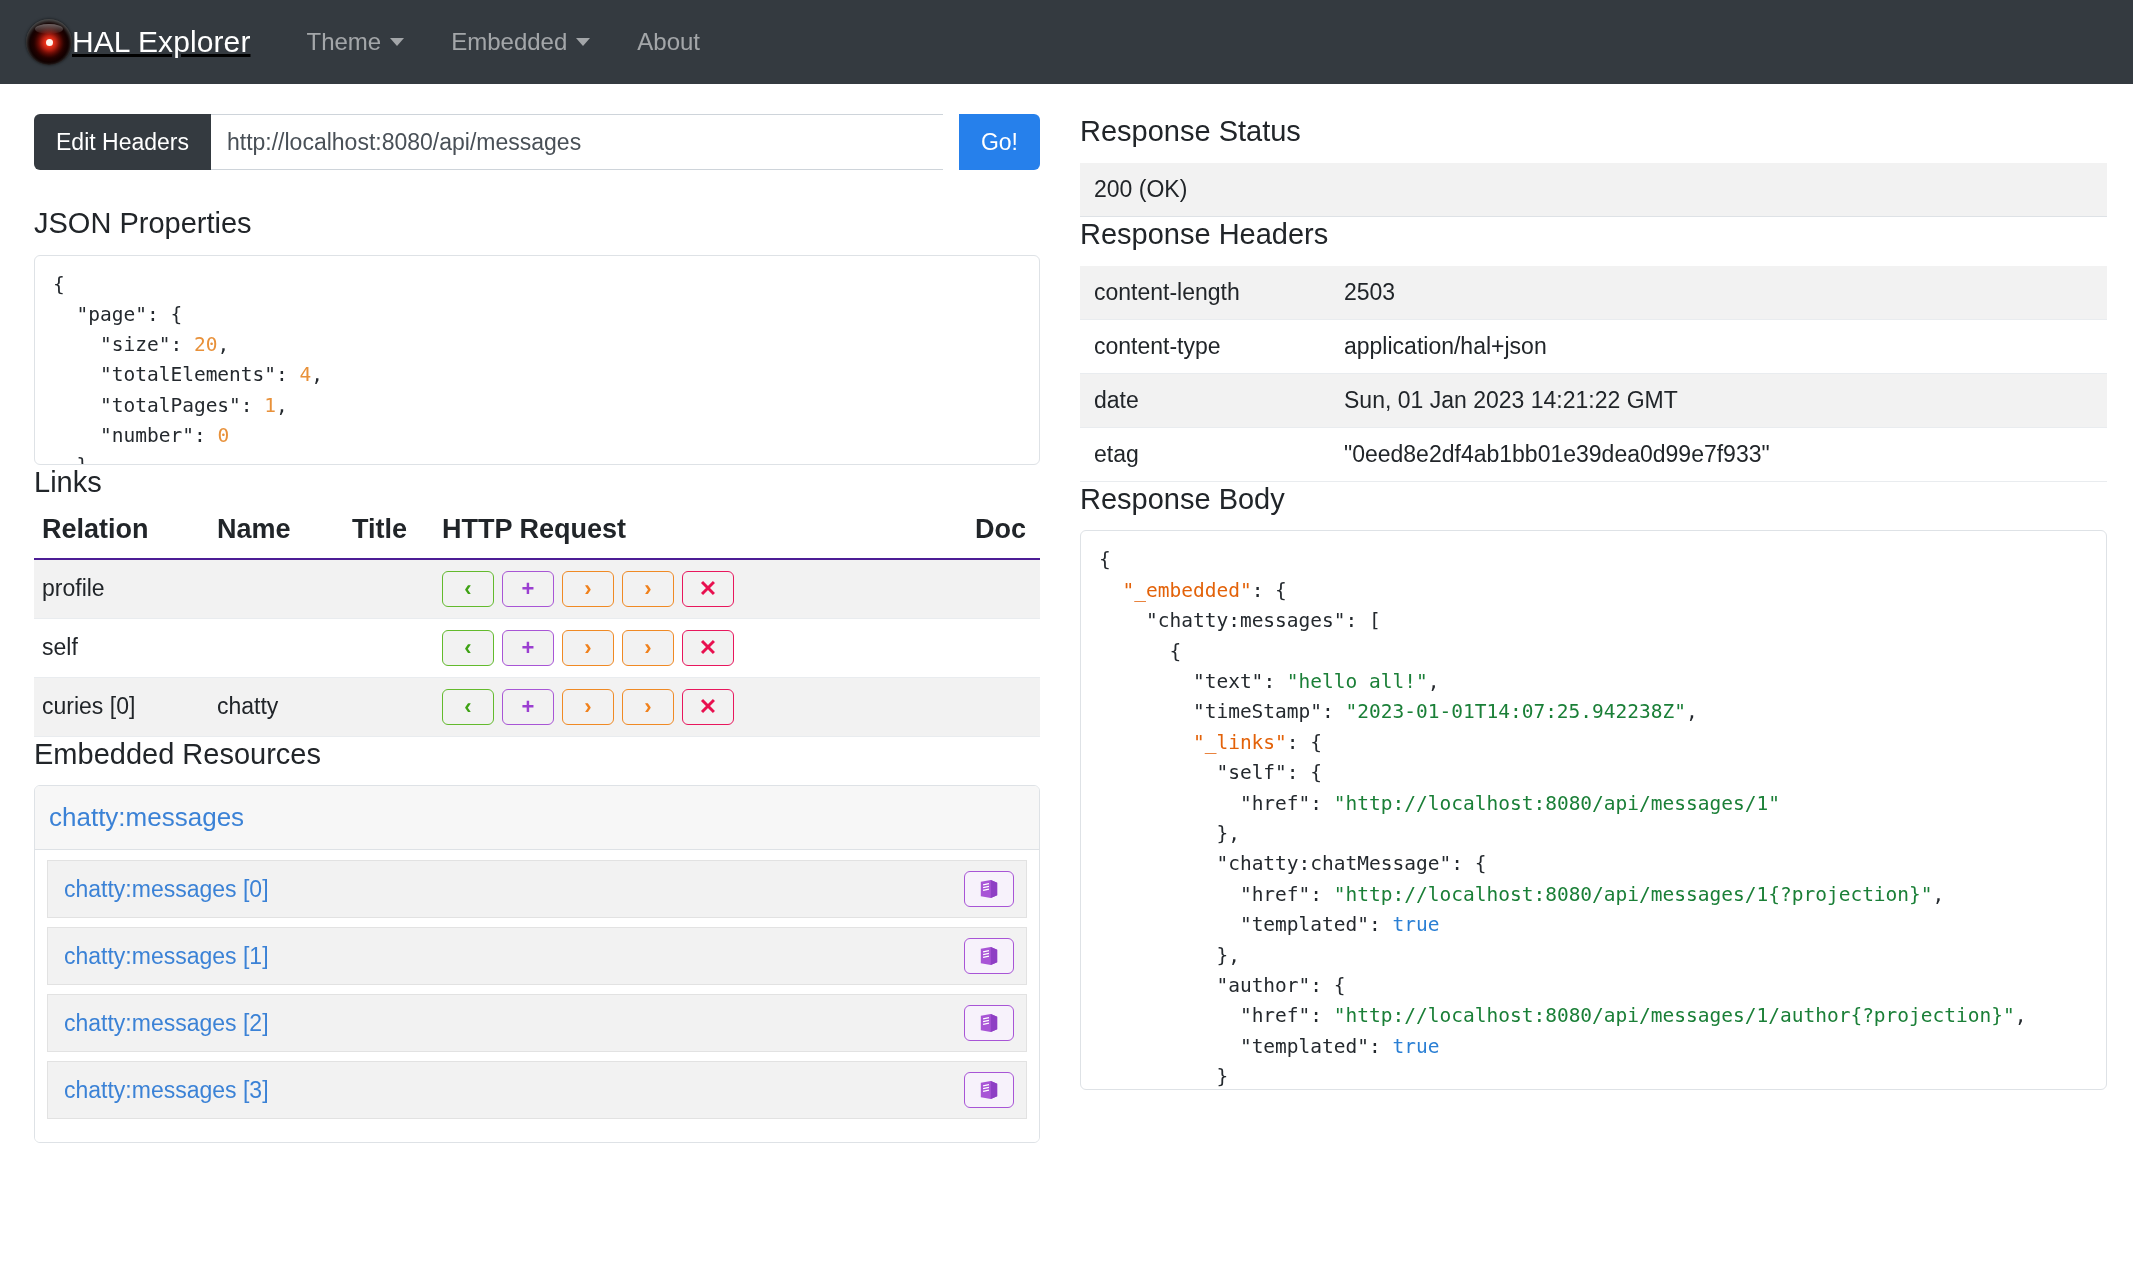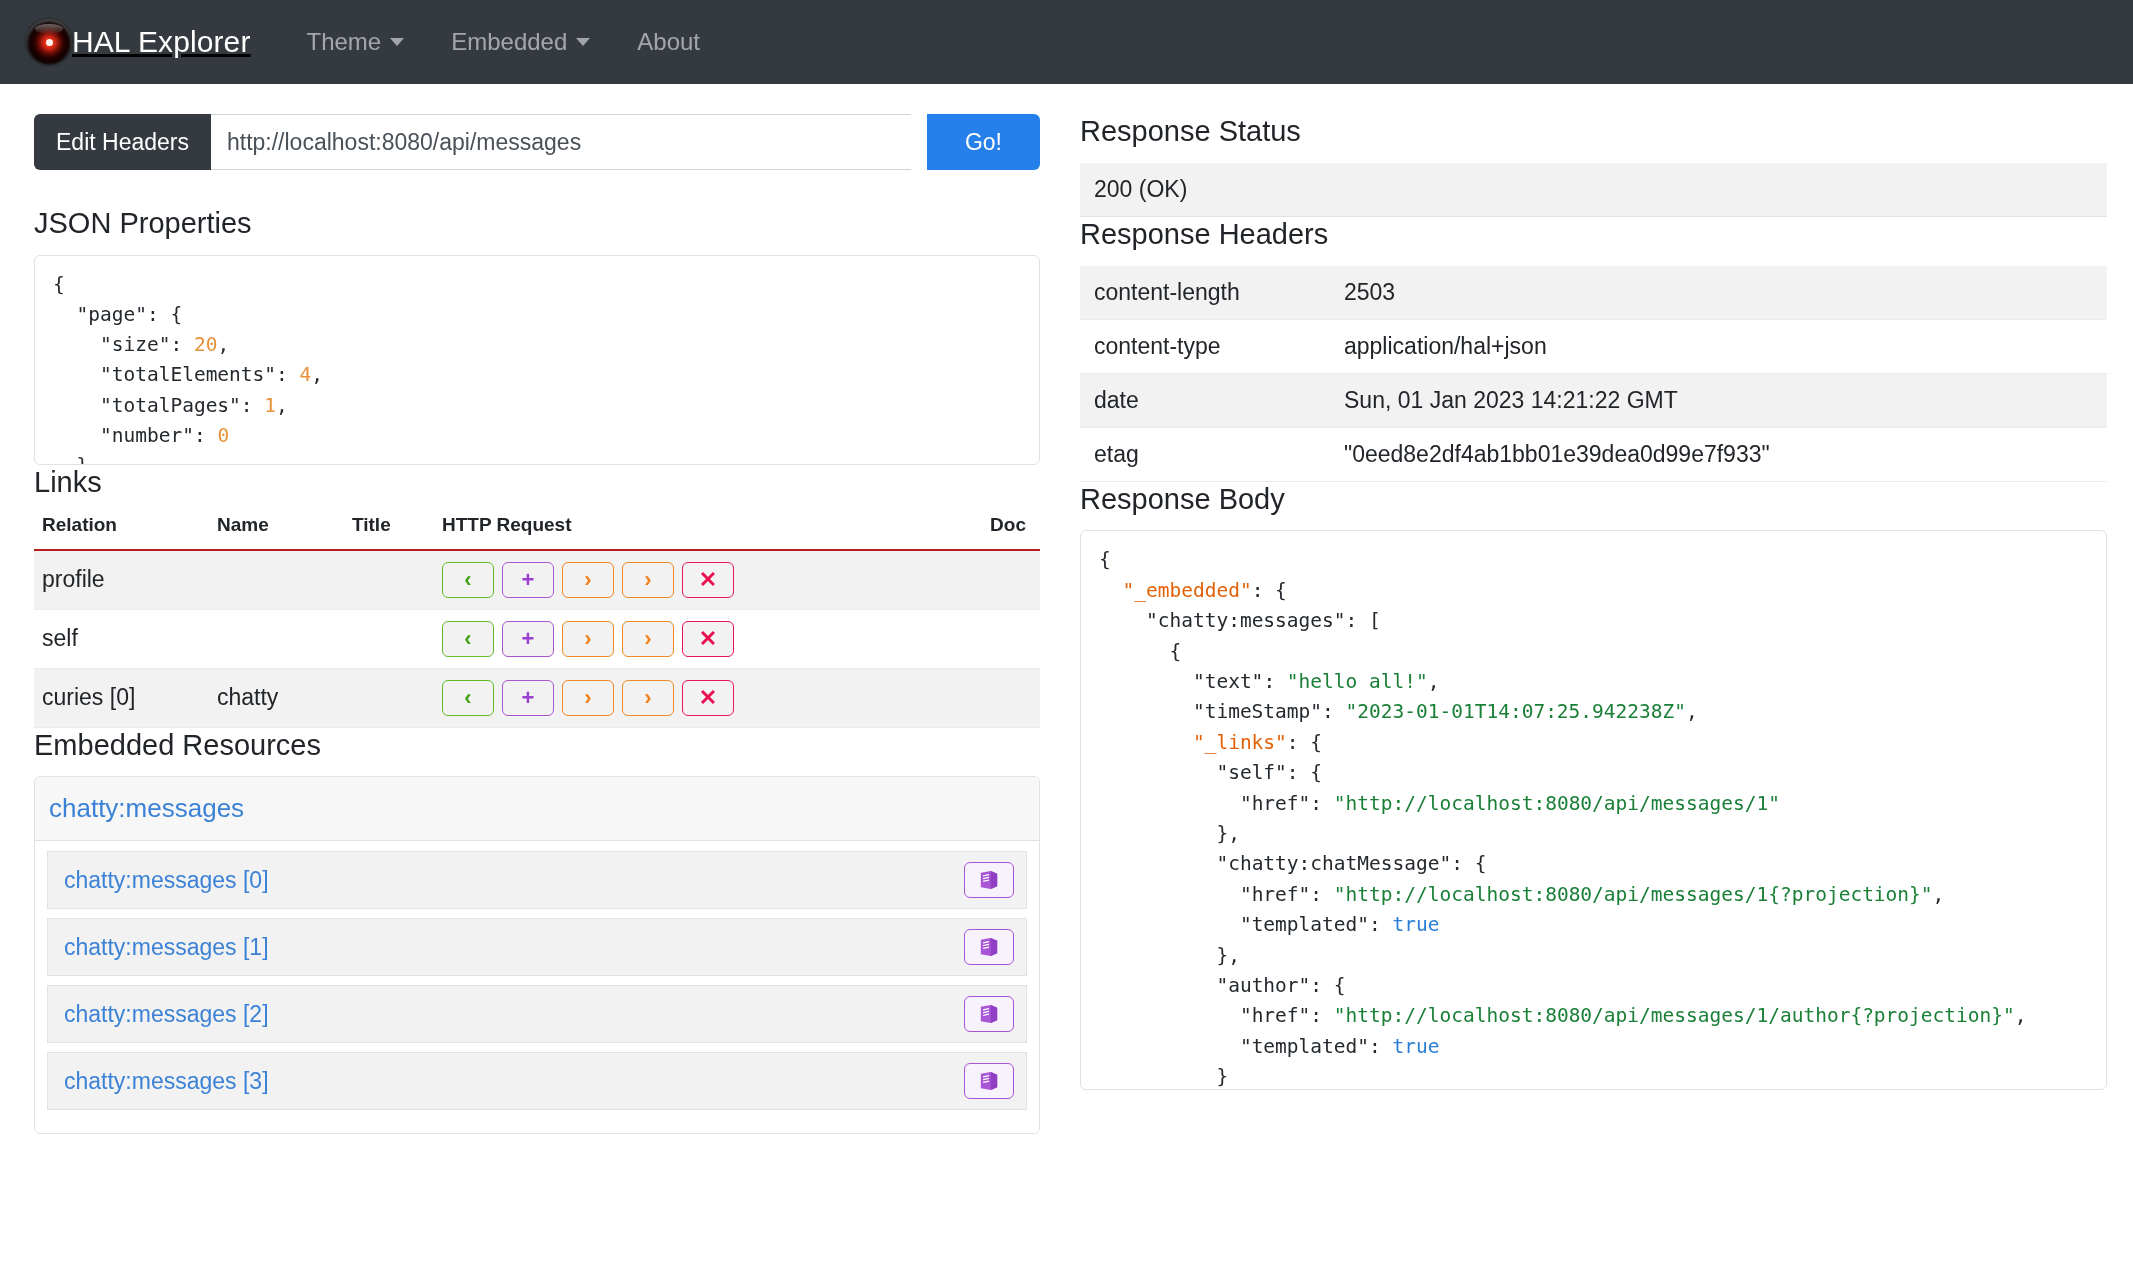--- a/index.html
+++ b/index.html
@@ -128,21 +128,21 @@
     font-family: "Liberation Sans", sans-serif;
     outline: none;
     min-width: 0;
   }
   .go-btn {
     background: #2680eb;
     color: #ffffff;
     font-size: 23px;
     display: flex;
     align-items: center;
-    padding: 0 38px;
+    padding: 0 22px;
     border-radius: 0 6px 6px 0;
     cursor: pointer;
     border: none;
     font-family: "Liberation Sans", sans-serif;
     margin-left: 16px;
   }
 
   
   .code-panel {
     border: 1px solid #dee2e6;
@@ -170,22 +170,22 @@
   table.links {
     width: 100%;
     border-collapse: collapse;
     font-size: 23px;
   }
   table.links thead th {
     text-align: left;
     font-weight: bold;
     color: #212529;
     padding: 0 8px 13px 8px;
-    border-bottom: 2px solid #b91c1c;
-    font-size: 19px;
+    border-bottom: 2px solid #4c1d95;
+    font-size: 27px;
   }
   table.links thead th.doc-col { text-align: right; padding-right: 14px; }
   table.links tbody td {
     padding: 11px 8px;
     color: #212529;
     border-bottom: 1px solid #e9ecef;
     vertical-align: middle;
   }
   table.links tbody tr:nth-child(odd) td { background: #f2f2f2; }
   .col-relation { width: 175px; }

